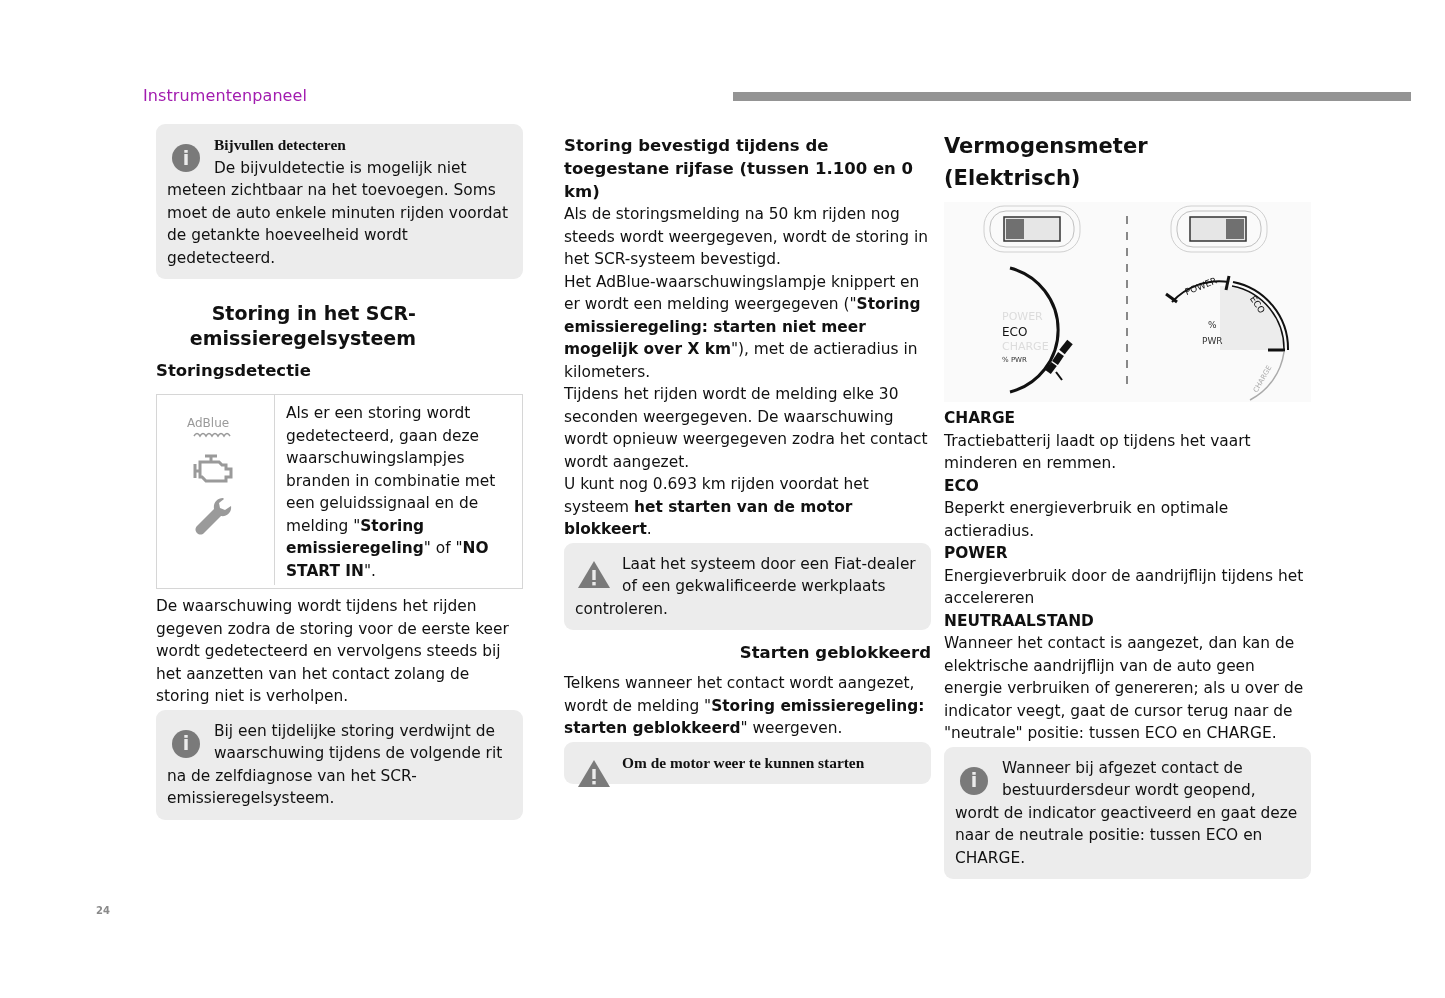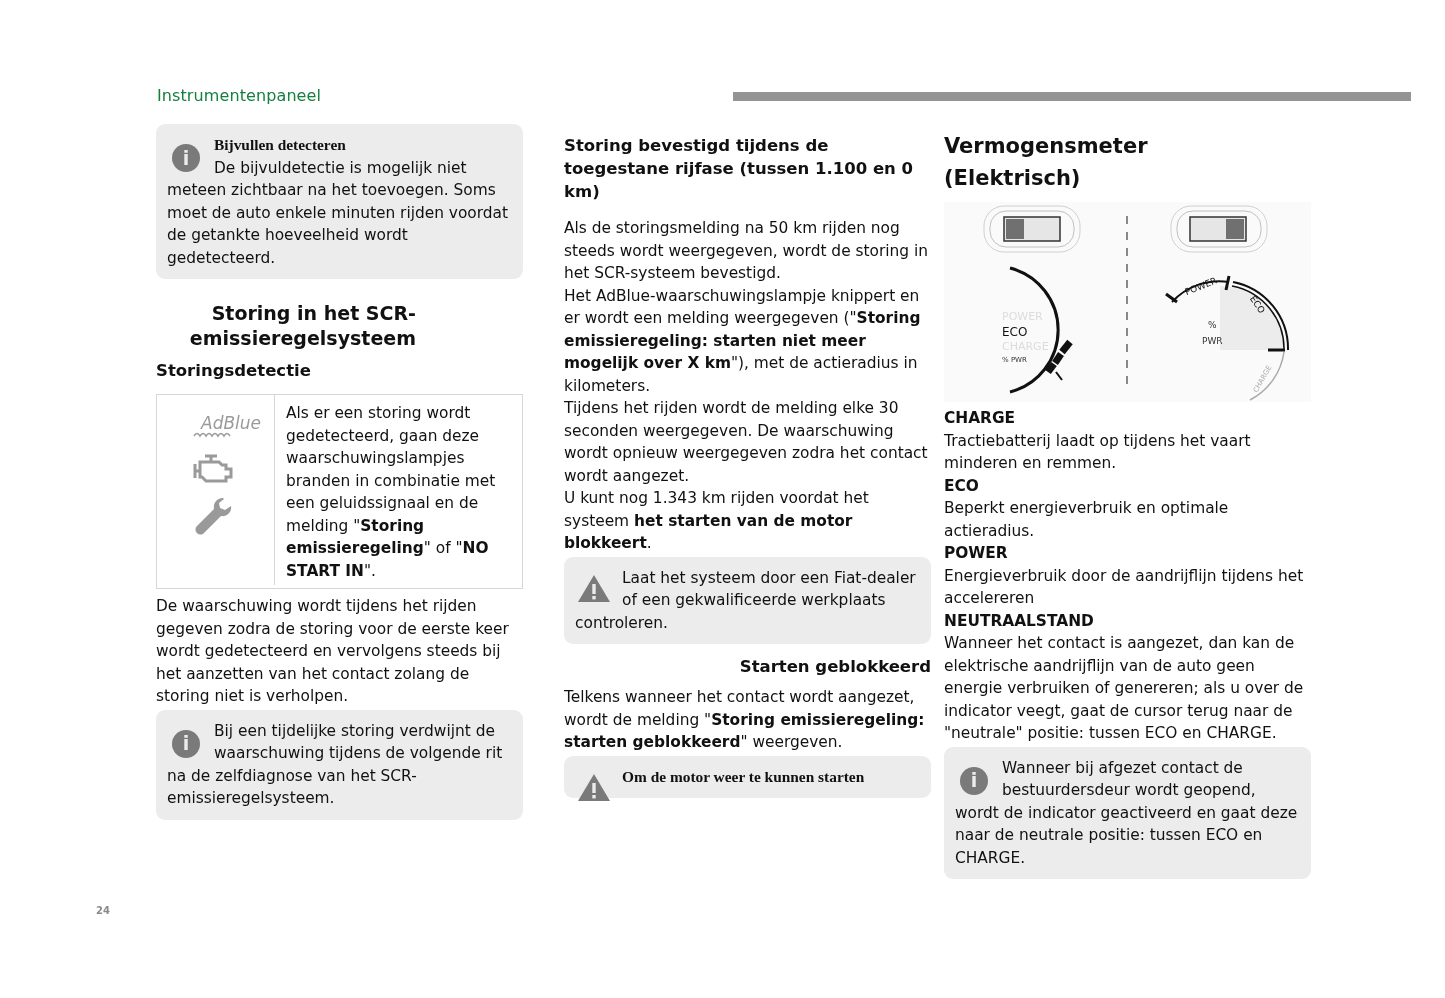--- a/index.html
+++ b/index.html
@@ -1,18 +1,18 @@
 <!DOCTYPE html>
 <html><head>
 <meta charset="utf-8">
 <style>
   html, body { margin:0; padding:0; background:#ffffff; }
   body { width:1445px; height:998px; position:relative; overflow:hidden;
          font-family:"DejaVu Sans", sans-serif; color:#111; }
-  .header-title { position:absolute; left:157px; top:86px; font-size:16px; color:#15803d; letter-spacing:0.1px; }
+  .header-title { position:absolute; left:143px; top:86px; font-size:16px; color:#a21caf; letter-spacing:0.1px; }
   .header-bar { position:absolute; left:733px; top:92px; width:678px; height:9px; background:#949494; }
   .page-number { position:absolute; left:96px; top:905px; font-size:10px; font-weight:bold; color:#8a8a8a; }
 
   .col { position:absolute; top:124px; width:367px; font-size:15.4px; line-height:22.5px; }
   .col1 { left:156px; }
   .col2 { left:564px; }
   .col3 { left:944px; width:367px; }
 
   .note { background:#ececec; border-radius:9px; padding:10px 11px 10px 11px; position:relative; }
   .note .icon-wrap { float:left; width:47px; height:40px; position:relative; }
@@ -24,21 +24,21 @@
   .note p { margin:0; }
 
   h2.sec { font-size:19px; line-height:25px; font-weight:bold; margin:0;text-align:right; }
   h3.sub { font-size:16.5px; line-height:22px; font-weight:bold; margin:0; }
   p.body { margin:0; }
   .big-title { font-size:21px; line-height:32px; font-weight:bold; margin:0; }
 
   .lamp-table { border:1.5px solid #d6d6d6; display:flex; width:365px; }
   .lamp-table .icons { width:117px; border-right:1.5px solid #d6d6d6; position:relative; height:190px; }
   .lamp-table .desc { padding:7px 10px 6px 11px; flex:1; }
-  .adblue-text { position:absolute; left:44px; top:17px; font-size:17px; color:#9a9a9a; font-family:"DejaVu Sans", sans-serif;font-style:italic; }
+  .adblue-text { position:absolute; left:30px; top:17px; font-size:12px; color:#9a9a9a; font-family:"DejaVu Sans", sans-serif; }
 
   .gauge-figure { width:367px; height:200px; position:relative; background:#fafafa; }
   .term { font-weight:bold; }
 </style>
 </head>
 <body>
 
 <div class="header-title">Instrumentenpaneel</div>
 <div class="header-bar"></div>
 
@@ -84,24 +84,24 @@
       <div class="info-icon">
           <span>i</span>
         </div>
     </div>
     <p>Bij een tijdelijke storing verdwijnt de waarschuwing tijdens de volgende rit na de zelfdiagnose van het SCR-emissieregelsysteem.</p>
   </div>
 </div>
 
 <div class="col col2" style="top:134px;">
   <h3 class="sub" style="line-height:23px;">Storing bevestigd tijdens de toegestane rijfase (tussen 1.100 en 0 km)</h3>
-  <p class="body" style="margin-top:14px;">Als de storingsmelding na 50 km rijden nog steeds wordt weergegeven, wordt de storing in het SCR-systeem bevestigd.</p>
+  <p class="body" style="margin-top:0;">Als de storingsmelding na 50 km rijden nog steeds wordt weergegeven, wordt de storing in het SCR-systeem bevestigd.</p>
   <p class="body"><span>Het AdBlue-waarschuwingslampje knippert en er wordt een melding weergegeven ("</span><b>Storing emissieregeling: starten niet meer mogelijk over X km</b><span>"), met de actieradius in kilometers.</span></p>
   <p class="body">Tijdens het rijden wordt de melding elke 30 seconden weergegeven. De waarschuwing wordt opnieuw weergegeven zodra het contact wordt aangezet.</p>
-  <p class="body"><span>U kunt nog 1.343 km rijden voordat het systeem </span><b>het starten van de motor blokkeert</b><span>.</span></p>
+  <p class="body"><span>U kunt nog 0.693 km rijden voordat het systeem </span><b>het starten van de motor blokkeert</b><span>.</span></p>
 
   <div class="note" style="margin-top:2px;">
     <div class="icon-wrap">
       <svg class="warn-icon" viewBox="0 0 34 30">
         <path d="M17 2 L33 29 H1 Z" fill="#7a7a7a"></path>
         <rect x="15.3" y="11" width="3.4" height="10" fill="#ececec"></rect>
         <rect x="15.3" y="23" width="3.4" height="3.4" fill="#ececec"></rect>
       </svg>
     </div>
     <p>Laat het systeem door een Fiat-dealer of een gekwalificeerde werkplaats controleren.</p>

